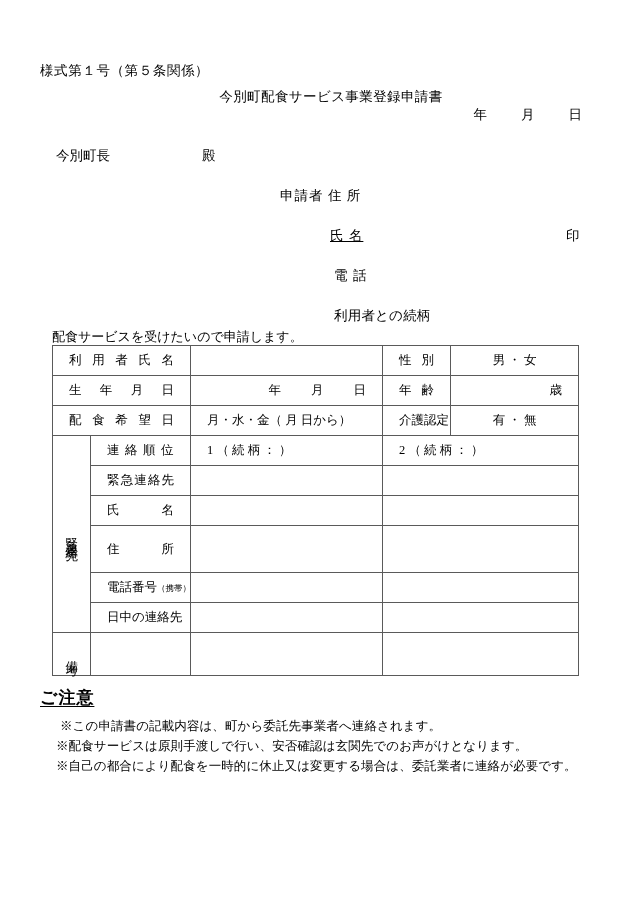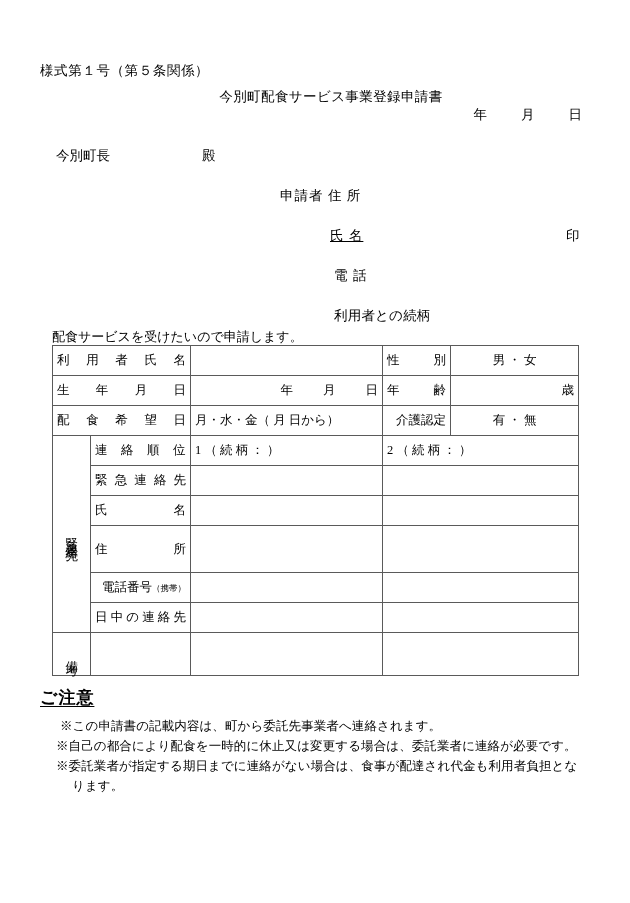--- a/index.html
+++ b/index.html
@@ -89,21 +89,21 @@
     left: 52px;
     top: 345px;
     width: 526px;
     border-collapse: collapse;
     table-layout: fixed;
     font-size: 12.5px;
   }
   .form-table td {
     border: 1px solid #5a5a5a;
     height: 29px;
-    padding: 0 4px;
+    padding: 0 16px;
     vertical-align: middle;
     line-height: 1.15;
   }
   
   .lbl {
     text-align: justify;
     text-align-last: justify;
     text-justify: inter-character;
     padding: 0 7px;
     white-space: nowrap;
@@ -288,20 +288,17 @@
         <td></td>
         <td></td>
         <td colspan="2"></td>
       </tr>
     </tbody>
   </table>
 
   <div class="notice-title">ご注意</div>
   <div class="notice-list">
     <div class="notice-item indent">※この申請書の記載内容は、町から委託先事業者へ連絡されます。</div>
+    <div class="notice-item">※配食サービスは原則手渡しで行い、安否確認は玄関先でのお声がけとなります。</div>
     <div class="notice-item">※自己の都合により配食を一時的に休止又は変更する場合は、委託業者に連絡が必要です。</div>
-    <div class="notice-item wrap">
-      <span>※委託業者が指定する期日までに連絡がない場合は、食事が配達され代金も利用者負担とな</span>
-      <span class="cont">ります。</span>
-    </div>
   </div>
 
 </div>
 
 </body></html>

